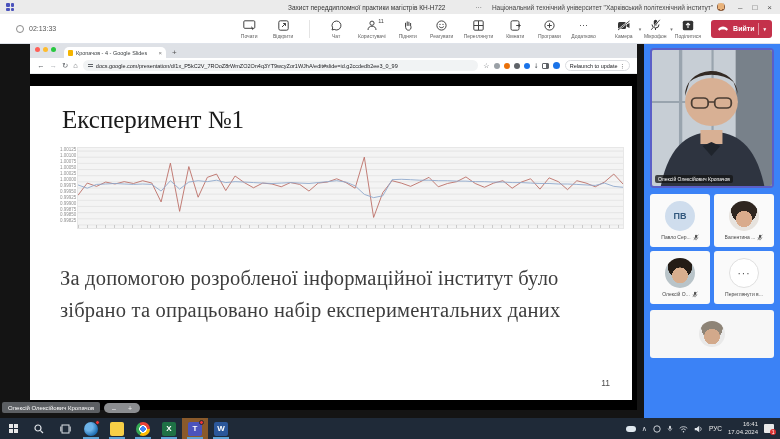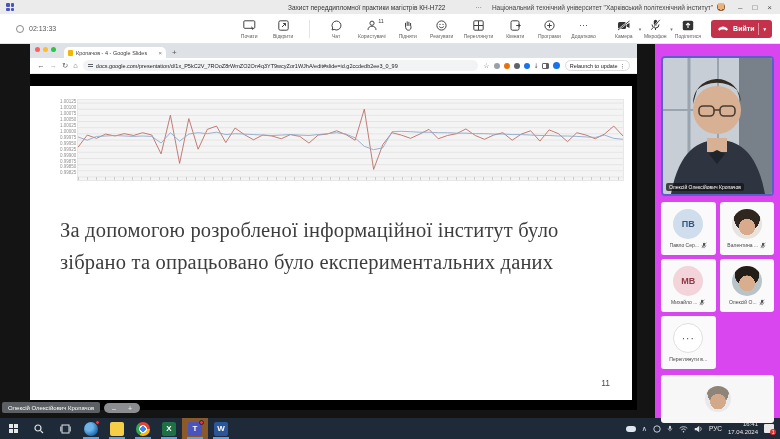--- a/index.html
+++ b/index.html
@@ -75,21 +75,21 @@
   .chart-plot svg { width:100%; height:100%; }
   .xticks { position:absolute; left:0; right:0; bottom:0; height:3px; background:repeating-linear-gradient(90deg,#b9b9b9 0 1px,transparent 1px 9px); opacity:.7; }
   .slide-body { font-family:"Liberation Serif",serif; font-size:20.5px; color:#3d3d3d; line-height:1.55; margin:34px 0 0 30px; letter-spacing:.2px; }
   .pagenum { position:absolute; right:22px; bottom:12px; font-size:8.5px; color:#4d4d4d; }
 
   
   .share-tag { position:absolute; left:2px; bottom:5px; background:#5c5f63; color:#fff; font-size:6px; padding:2.5px 6px; border-radius:2px; white-space:nowrap; }
   .share-zoom { position:absolute; left:104px; bottom:5px; background:#8b8d90; color:#f2f2f2; font-size:7px; padding:1.5px 8px; border-radius:8px; display:flex; gap:12px; }
 
   
-  .sidebar { position:absolute; right:0; top:0; width:125px; height:100%; background:#d946ef; padding:12px 6px; display:flex; flex-direction:column; }
+  .sidebar { position:absolute; right:0; top:0; width:136px; height:100%; background:#3b82f6; padding:4px 6px; display:flex; flex-direction:column; }
   .speaker { height:140px; border:2px solid #5b5fc7; border-radius:4px; overflow:hidden; position:relative; background:#9aa5ae; flex:none; }
   .speaker svg { display:block; width:100%; height:100%; }
   .speaker-name { position:absolute; left:3px; bottom:3px; background:rgba(20,20,20,.75); color:#fff; font-size:5px; padding:1px 3px; border-radius:2px; white-space:nowrap; max-width:100px; overflow:hidden; }
   .pgrid { display:grid; grid-template-columns:1fr 1fr; gap:4px; margin-top:6px; }
   .pcard { background:#fafafa; border-radius:3px; height:53px; display:flex; flex-direction:column; align-items:center; justify-content:center; gap:3px; }
   .pav { width:30px; height:30px; border-radius:50%; display:flex; align-items:center; justify-content:center; font-size:9px; font-weight:bold; }
   .pav.more { background:#fff; border:1px solid #e0e0e0; color:#444; font-size:10px; letter-spacing:1px; font-weight:normal; }
   .photo-woman { background:radial-gradient(circle at 50% 60%, #d9ab8c 0 34%, transparent 35%), radial-gradient(circle at 50% 32%, #2f2620 0 50%, transparent 51%), #e7e3de; }
   .photo-man { background:radial-gradient(circle at 50% 58%, #d8ae8e 0 34%, transparent 35%), radial-gradient(circle at 50% 28%, #241c16 0 46%, transparent 47%), #b9c4c9; }
   .pname-row { display:flex; align-items:center; gap:2px; max-width:56px; }
@@ -328,20 +328,21 @@
         <span class="profile-dot"></span>
       </div>
       <div class="relaunch">
         <span>Relaunch to update</span>
         <span>⋮</span>
       </div>
     </div>
 
     <div class="content">
       <div class="slide">
+        <div class="slide-title">Експеримент №1</div>
 
         <div class="chart-wrap">
           <div class="chart-y" id="chart-yticks">
               <div>1.00125</div>
               <div>1.00100</div>
               <div>1.00075</div>
               <div>1.00050</div>
               <div>1.00025</div>
               <div>1.00000</div>
               <div>0.99975</div>
@@ -369,21 +370,21 @@
                 <line x1="0" x2="568" y1="75" y2="75" stroke="#dcdcdc" stroke-width="0.6"></line>
                 <polyline points="0.0,46.1 9.6,34.2 19.3,37.4 28.9,33.2 38.5,35.1 48.1,32.8 57.8,34.6 67.4,31.9 77.0,34.2 86.6,52.6 96.3,14.8 105.9,61.8 115.5,18.1 125.2,48.0 134.8,28.6 144.4,25.4 154.0,41.5 163.7,27.3 173.3,33.7 182.9,38.8 192.5,34.2 202.2,35.1 211.8,37.8 221.4,33.7 231.1,35.5 240.7,42.0 250.3,34.2 259.9,33.2 269.6,30.0 279.2,33.7 288.8,39.2 298.4,8.9 308.1,67.7 317.7,43.4 327.3,31.9 336.9,34.2 346.6,37.4 356.2,33.2 365.8,28.6 375.5,37.8 385.1,34.6 394.7,32.8 404.3,28.2 414.0,34.6 423.6,38.3 433.2,34.2 442.8,31.9 452.5,39.2 462.1,33.2 471.7,30.0 481.4,40.1 491.0,29.1 500.6,32.8 510.2,40.6 519.9,31.9 529.5,34.2 539.1,37.8 548.7,33.2 558.4,25.4 568.0,35.1" fill="none" stroke="#bc6e66" stroke-width="0.9"></polyline>
                 <polyline points="0.0,36.0 9.6,39.2 19.3,35.5 28.9,35.1 38.5,34.6 48.1,35.1 57.8,35.5 67.4,35.1 77.0,35.5 86.6,42.0 96.3,31.9 105.9,40.1 115.5,33.2 125.2,31.9 134.8,32.8 144.4,31.4 154.0,33.7 163.7,32.8 173.3,33.2 182.9,33.7 192.5,34.2 202.2,34.6 211.8,34.2 221.4,33.7 231.1,34.2 240.7,34.6 250.3,33.7 259.9,32.8 269.6,31.9 279.2,33.2 288.8,36.9 298.4,45.2 308.1,48.4 317.7,46.6 327.3,30.9 336.9,30.5 346.6,30.9 356.2,31.4 365.8,31.4 375.5,31.9 385.1,31.9 394.7,32.3 404.3,32.3 414.0,32.8 423.6,32.8 433.2,33.2 442.8,33.2 452.5,33.7 462.1,33.7 471.7,34.2 481.4,34.6 491.0,34.6 500.6,35.1 510.2,35.1 519.9,35.5 529.5,36.0 539.1,36.5 548.7,34.2 558.4,37.4 568.0,38.3" fill="none" stroke="#8fa8cc" stroke-width="0.9"></polyline>
               </svg>
             <div class="xticks"></div>
           </div>
         </div>
 
         <div class="slide-body">
           <div>За допомогою розробленої інформаційної інститут було</div>
-          <div>зібрано та опрацьовано було експериментальних даних</div>
+          <div>зібрано та опрацьовано набір експериментальних даних</div>
         </div>
 
         <div class="pagenum">11</div>
       </div>
     </div>
   </div>
 
   <div class="share-tag">Олексій Олексійович Кропачов</div>
   <div class="share-zoom">
     <span>–</span>
@@ -427,31 +428,20 @@
         <div class="pname-row">
           <span class="pname">Валентина ...</span>
           <svg width="6" height="7" viewBox="0 0 11 12">
               <rect x="3.8" y="0.8" width="3.4" height="6" rx="1.7" fill="#444"></rect>
               <path d="M2 5.5 a3.5 3.5 0 0 0 7 0 M5.5 9 v2" fill="none" stroke="#444" stroke-width="1"></path>
               <line x1="1.2" y1="10.8" x2="9.8" y2="0.8" stroke="#444" stroke-width="1"></line>
             </svg>
         </div>
       </div>
       <div class="pcard">
-        <div class="pav" style="background: rgb(242, 212, 218); color: rgb(143, 58, 71);">МВ</div>
-        <div class="pname-row">
-          <span class="pname">Михайло ...</span>
-          <svg width="6" height="7" viewBox="0 0 11 12">
-              <rect x="3.8" y="0.8" width="3.4" height="6" rx="1.7" fill="#444"></rect>
-              <path d="M2 5.5 a3.5 3.5 0 0 0 7 0 M5.5 9 v2" fill="none" stroke="#444" stroke-width="1"></path>
-              <line x1="1.2" y1="10.8" x2="9.8" y2="0.8" stroke="#444" stroke-width="1"></line>
-            </svg>
-        </div>
-      </div>
-      <div class="pcard">
         <div class="pav photo-man"></div>
         <div class="pname-row">
           <span class="pname">Олексій О...</span>
           <svg width="6" height="7" viewBox="0 0 11 12">
               <rect x="3.8" y="0.8" width="3.4" height="6" rx="1.7" fill="#444"></rect>
               <path d="M2 5.5 a3.5 3.5 0 0 0 7 0 M5.5 9 v2" fill="none" stroke="#444" stroke-width="1"></path>
               <line x1="1.2" y1="10.8" x2="9.8" y2="0.8" stroke="#444" stroke-width="1"></line>
             </svg>
         </div>
       </div>

